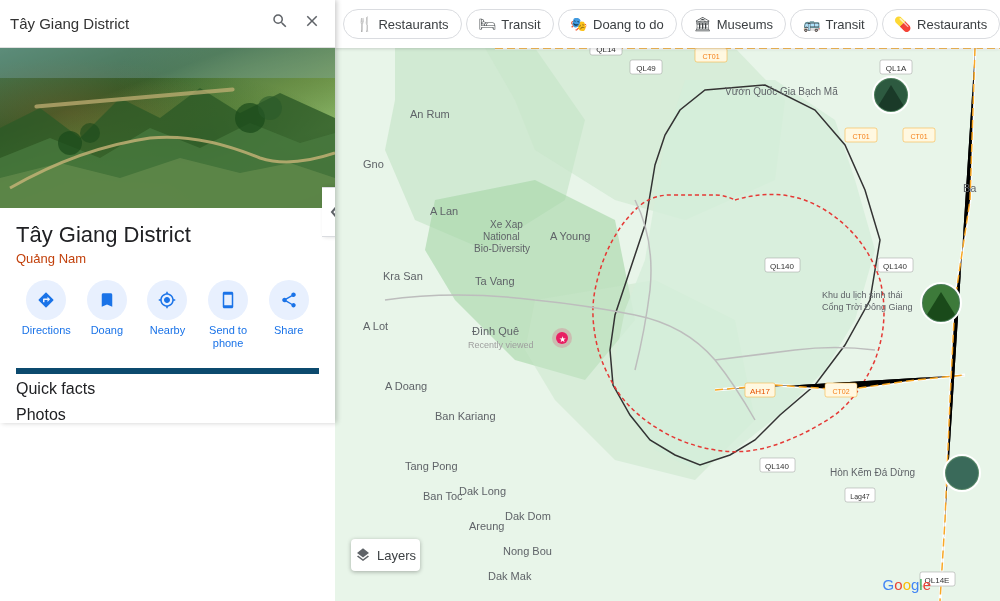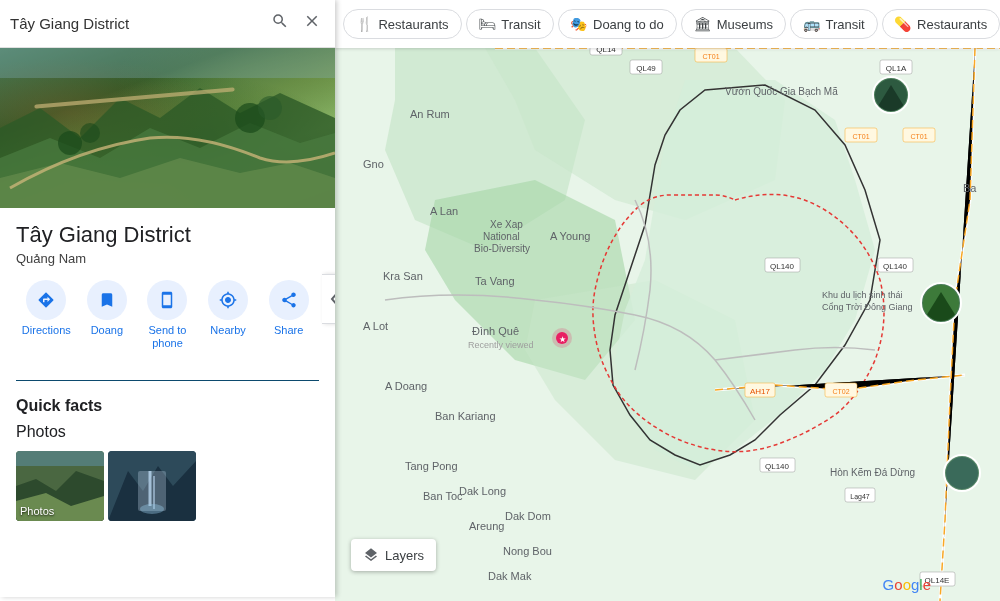--- a/index.html
+++ b/index.html
@@ -2,21 +2,21 @@
 <html><head>
   <meta charset="utf-8">
   <style>
     * { margin: 0; padding: 0; box-sizing: border-box; }
     body { width: 1000px; height: 601px; overflow: hidden; font-family: Arial, sans-serif; display: flex; }
 
     
     #left-panel {
       width: 335px;
       min-width: 335px;
-      height: 597px;
+      height: 423px;
       background: #fff;
       display: flex;
       flex-direction: column;
       overflow: hidden;
       position: relative;
       z-index: 10;
       box-shadow: 2px 0 5px rgba(0,0,0,0.2);
     }
 
     
@@ -78,31 +78,31 @@
       padding: 14px 16px 0 16px;
     }
     #place-name {
       font-size: 22px;
       font-weight: 400;
       color: #202124;
       margin-bottom: 3px;
     }
     #place-region {
       font-size: 13px;
-      color: #404040;
+      color: #c2410c;
       margin-bottom: 14px;
     }
 
     
     #action-buttons {
       display: flex;
       justify-content: space-around;
-      margin-bottom: 16px;
-      padding-bottom: 30px;
-      border-bottom: 1px solid #0c4a6e;
+      margin-bottom: 6px;
+      padding-bottom: 18px;
+      border-bottom: 6px solid #0c4a6e;
     }
     .action-btn {
       display: flex;
       flex-direction: column;
       align-items: center;
       gap: 4px;
       cursor: pointer;
       background: none;
       border: none;
       min-width: 55px;
@@ -121,21 +121,21 @@
     .action-btn-label {
       font-size: 11px;
       color: #1a73e8;
       text-align: center;
       line-height: 1.2;
     }
 
     
     #quick-facts-title {
       font-size: 16px;
-      font-weight: 700;
+      font-weight: 400;
       color: #202124;
       margin-bottom: 8px;
     }
     #quick-facts-text {
       font-size: 13px;
       color: #3c4043;
       line-height: 1.5;
       margin-bottom: 14px;
     }
     #quick-facts-text a {
@@ -253,21 +253,21 @@
     }
 
     
     #layers-btn {
       position: absolute;
       bottom: 30px;
       left: 16px;
       background: #fff;
       border: none;
       border-radius: 4px;
-      padding: 8px 12px;
+      padding: 8px 4px;
       font-size: 13px;
       color: #3c4043;
       cursor: pointer;
       display: flex;
       align-items: center;
       gap: 6px;
       box-shadow: 0 1px 4px rgba(0,0,0,0.3);
       z-index: 5;
     }
 
@@ -344,33 +344,33 @@
         <div class="action-btn-circle">
           <svg width="18" height="18" viewBox="0 0 24 24" fill="#1a73e8">
               <path d="M17 3H7c-1.1 0-1.99.9-1.99 2L5 21l7-3 7 3V5c0-1.1-.9-2-2-2z"></path>
             </svg>
         </div>
         <span class="action-btn-label">Doang</span>
       </button>
       <button class="action-btn">
         <div class="action-btn-circle">
           <svg width="18" height="18" viewBox="0 0 24 24" fill="#1a73e8">
+              <path d="M12 8c-2.21 0-4 1.79-4 4s1.79 4 4 4 4-1.79 4-4-1.79-4-4-4zm8.94 3c-.46-4.17-3.77-7.48-7.94-7.94V1h-2v2.06C6.83 3.52 3.52 6.83 3.06 11H1v2h2.06c.46 4.17 3.77 7.48 7.94 7.94V23h2v-2.06c4.17-.46 7.48-3.77 7.94-7.94H23v-2h-2.06zM12 19c-3.87 0-7-3.13-7-7s3.13-7 7-7 7 3.13 7 7-3.13 7-7 7z"></path>
+            </svg>
+        </div>
+        <span class="action-btn-label">Nearby</span>
+      </button>
+      <button class="action-btn">
+        <div class="action-btn-circle">
+          <svg width="18" height="18" viewBox="0 0 24 24" fill="#1a73e8">
               <path d="M17 1.01L7 1c-1.1 0-2 .9-2 2v18c0 1.1.9 2 2 2h10c1.1 0 2-.9 2-2V3c0-1.1-.9-1.99-2-1.99zM17 19H7V5h10v14z"></path>
             </svg>
         </div>
         <span class="action-btn-label" style="white-space:pre-line;">Send to
 phone</span>
-      </button>
-      <button class="action-btn">
-        <div class="action-btn-circle">
-          <svg width="18" height="18" viewBox="0 0 24 24" fill="#1a73e8">
-              <path d="M12 8c-2.21 0-4 1.79-4 4s1.79 4 4 4 4-1.79 4-4-1.79-4-4-4zm8.94 3c-.46-4.17-3.77-7.48-7.94-7.94V1h-2v2.06C6.83 3.52 3.52 6.83 3.06 11H1v2h2.06c.46 4.17 3.77 7.48 7.94 7.94V23h2v-2.06c4.17-.46 7.48-3.77 7.94-7.94H23v-2h-2.06zM12 19c-3.87 0-7-3.13-7-7s3.13-7 7-7 7 3.13 7 7-3.13 7-7 7z"></path>
-            </svg>
-        </div>
-        <span class="action-btn-label">Nearby</span>
       </button>
       <button class="action-btn">
         <div class="action-btn-circle">
           <svg width="18" height="18" viewBox="0 0 24 24" fill="#1a73e8">
               <path d="M18 16.08c-.76 0-1.44.3-1.96.77L8.91 12.7c.05-.23.09-.46.09-.7s-.04-.47-.09-.7l7.05-4.11c.54.5 1.25.81 2.04.81 1.66 0 3-1.34 3-3s-1.34-3-3-3-3 1.34-3 3c0 .24.04.47.09.7L8.04 9.81C7.5 9.31 6.79 9 6 9c-1.66 0-3 1.34-3 3s1.34 3 3 3c.79 0 1.5-.31 2.04-.81l7.12 4.16c-.05.21-.08.43-.08.65 0 1.61 1.31 2.92 2.92 2.92 1.61 0 2.92-1.31 2.92-2.92s-1.31-2.92-2.92-2.92z"></path>
             </svg>
         </div>
         <span class="action-btn-label">Share</span>
       </button>
     </div>

